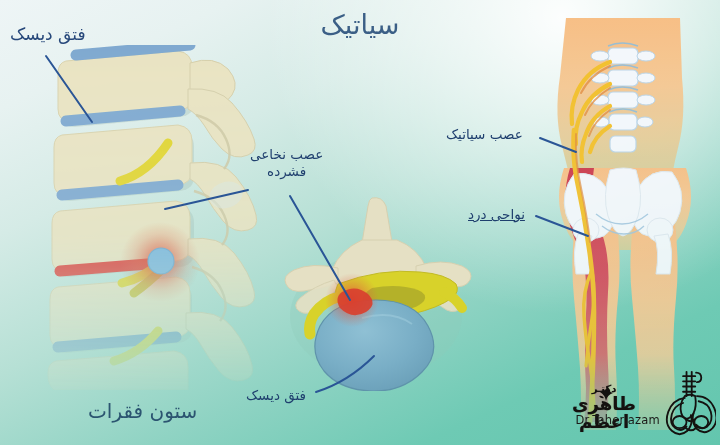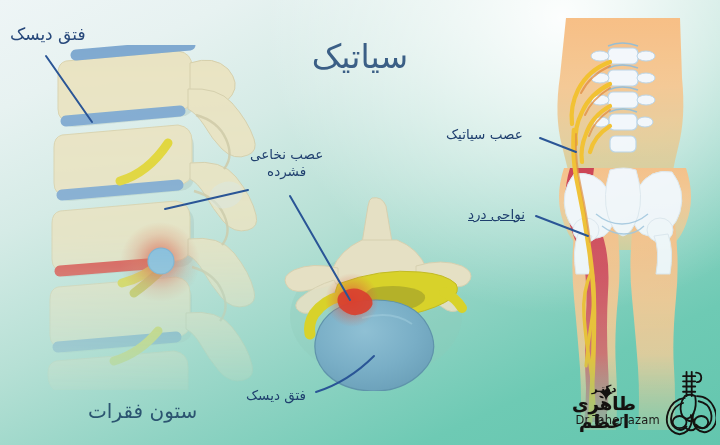--- a/index.html
+++ b/index.html
@@ -25,21 +25,21 @@
   .lyr{position:absolute;}
 
   
   .lbl{
     position:absolute;color:#1f3f6e;
     font-family:"DejaVu Sans","Liberation Sans",sans-serif;
     white-space:nowrap;line-height:1.25;direction:rtl;
   }
   #title{
     left:0;right:0;top:8px;text-align:center;
-    font-size:33px;color:#3b5f86;letter-spacing:0px;font-weight:400;margin-top:28px;
+    font-size:27px;color:#3b5f86;letter-spacing:0px;font-weight:400;
   }
   #lbl-hernia-top{left:10px;top:24px;font-size:17px;color:#26477a;}
   #lbl-nerve-comp{left:250px;top:146px;font-size:13.5px;color:#1f3f6e;text-align:center;}
   #lbl-sciatic{left:446px;top:126px;font-size:13.5px;}
   #lbl-pain{left:468px;top:206px;font-size:13.5px;text-decoration:underline;}
   #lbl-hernia-bot{left:246px;top:387px;font-size:13.5px;}
   #lbl-spine{left:88px;top:399px;font-size:20px;color:#2b5470;}
 
   
   #logo{position:absolute;left:548px;top:368px;width:170px;height:72px;}

